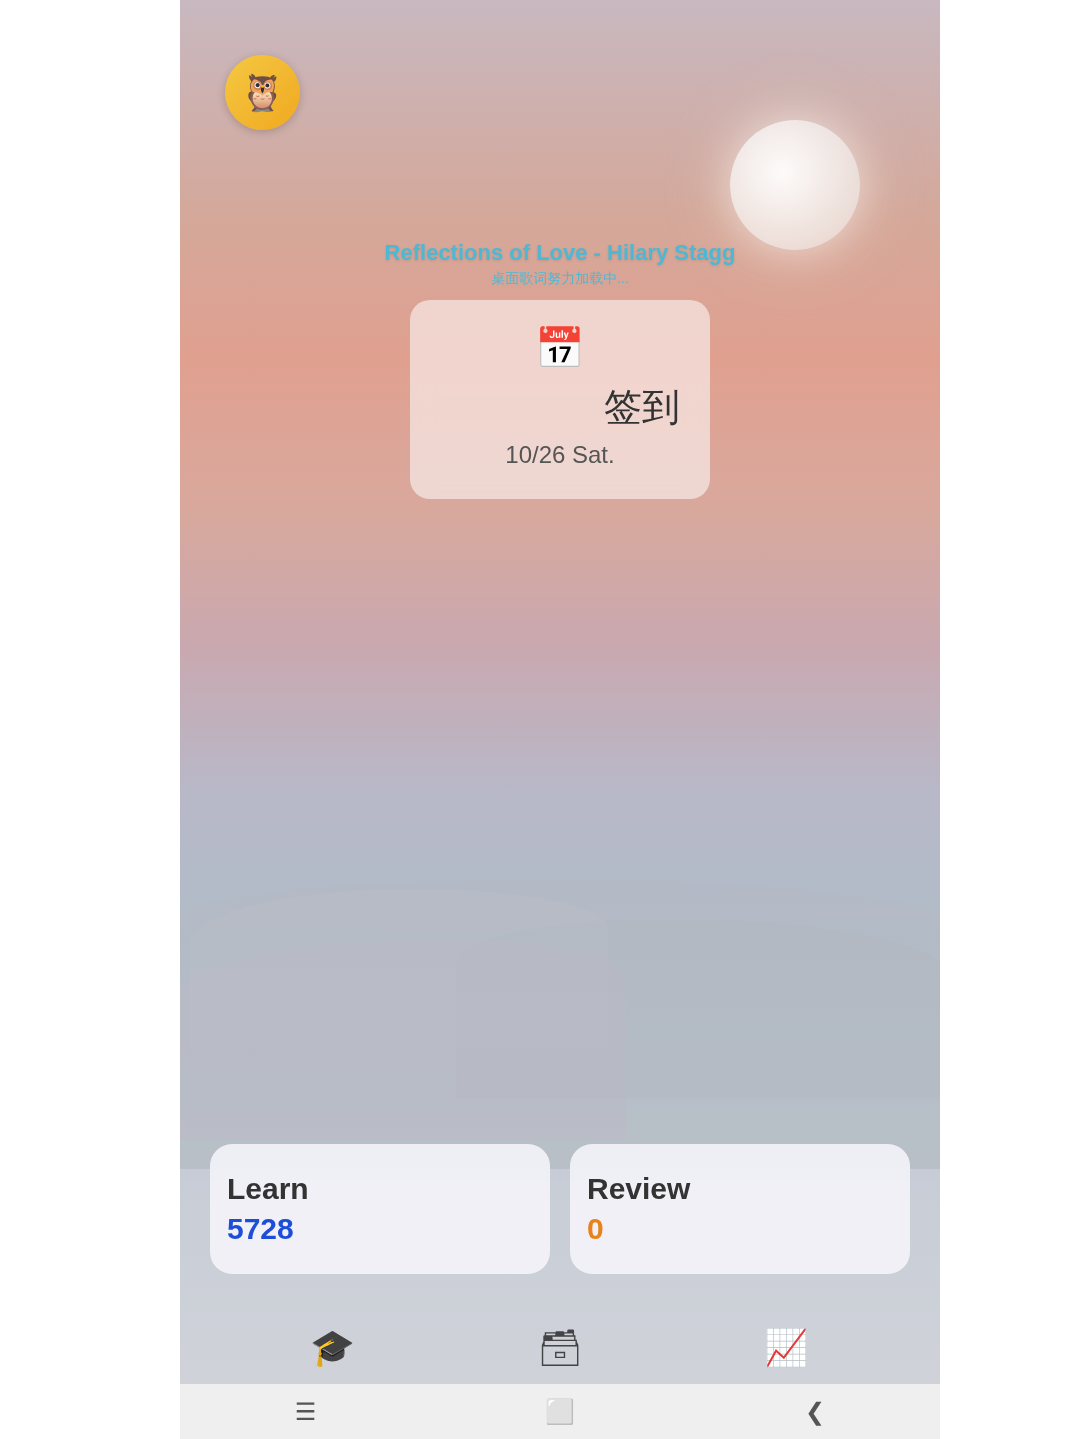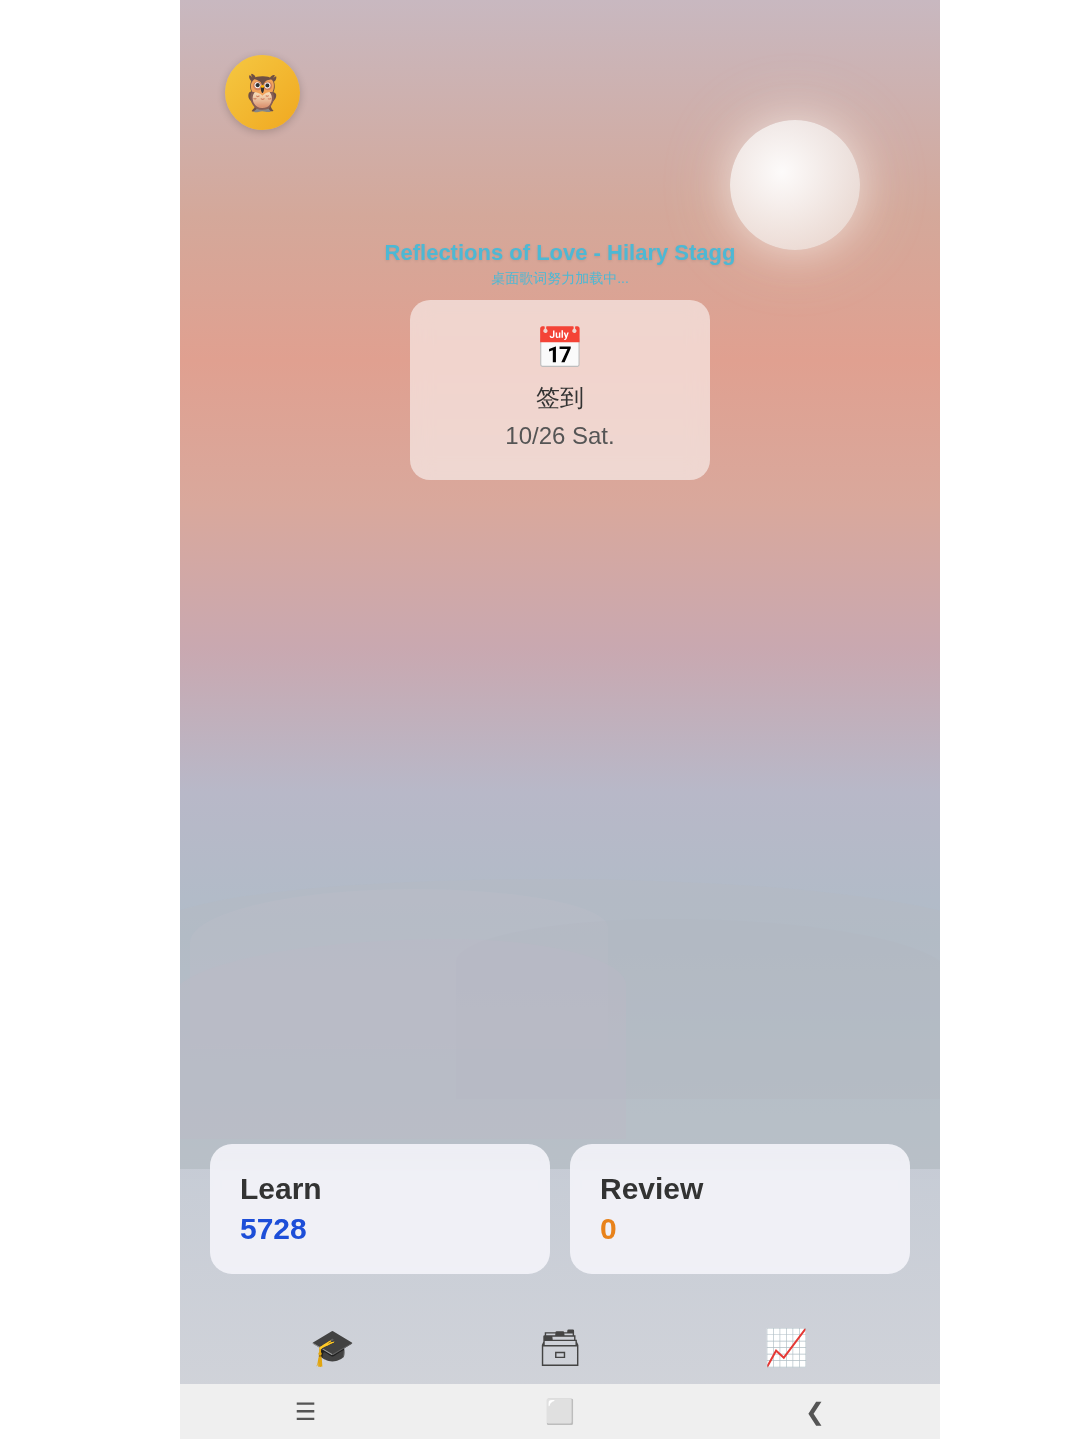--- a/index.html
+++ b/index.html
@@ -179,24 +179,25 @@
       z-index: 10;
       backdrop-filter: blur(10px);
     }
 
     .checkin-icon {
       font-size: 40px;
       margin-bottom: 10px;
     }
 
     .checkin-title {
-      font-size: 24px;
+      font-size: 38px;
       font-weight: 500;
       color: #333;
       margin-bottom: 8px;
+      text-align: right;
     }
 
     .checkin-date {
       font-size: 24px;
       color: #555;
     }
 
     
     .page-title {
       position: absolute;
@@ -228,21 +229,21 @@
       padding: 0 30px;
       display: flex;
       gap: 20px;
       z-index: 10;
     }
 
     .action-card {
       flex: 1;
       background: rgba(245,245,250,0.88);
       border-radius: 22px;
-      padding: 28px 30px;
+      padding: 28px 17px;
       cursor: pointer;
       backdrop-filter: blur(5px);
     }
 
     .action-card-label {
       font-size: 30px;
       font-weight: 600;
       color: #333;
       display: block;
       margin-bottom: 6px;

